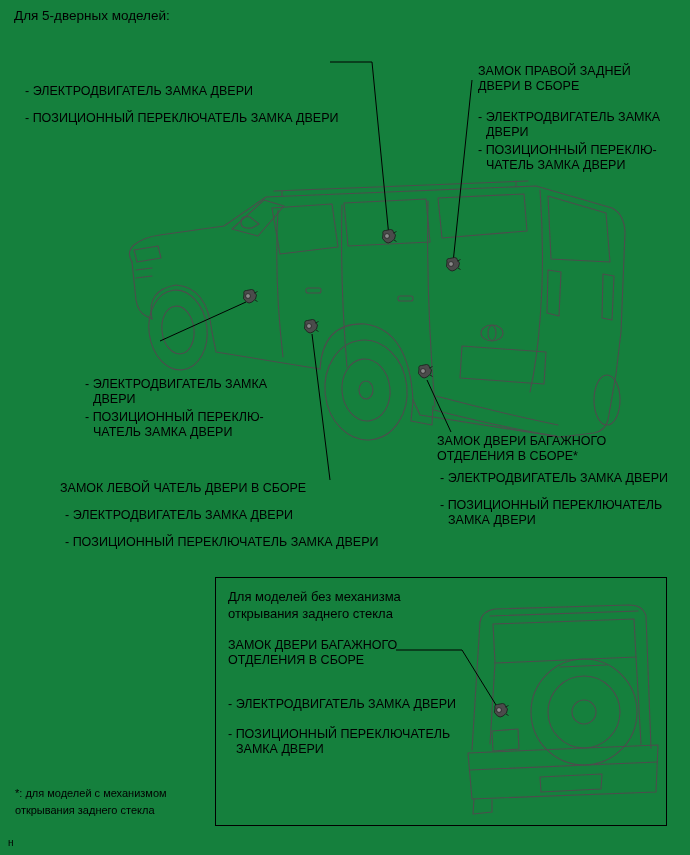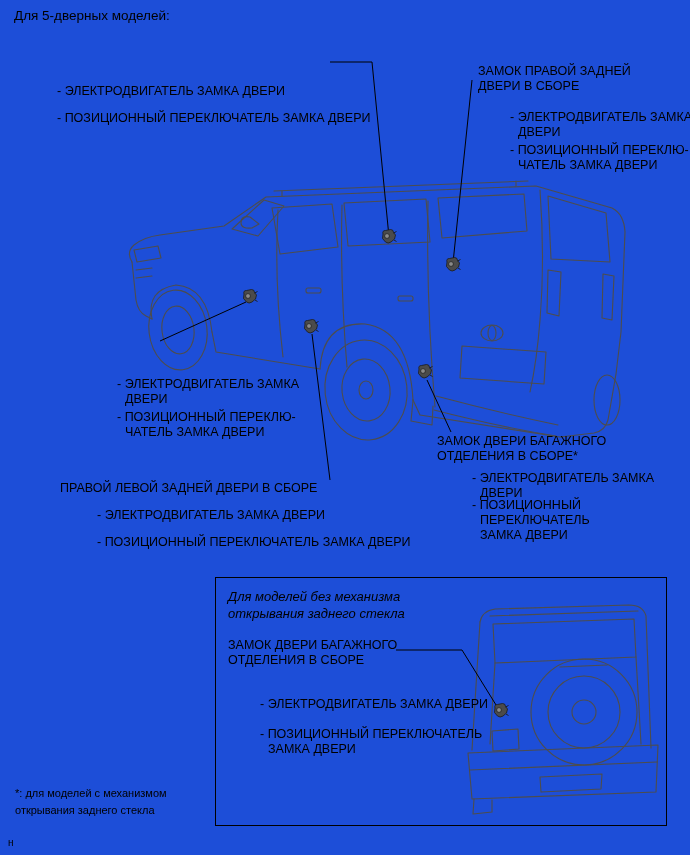--- a/index.html
+++ b/index.html
@@ -2,29 +2,29 @@
 <html><head>
 <meta charset="utf-8">
 <style>
   * { margin:0; padding:0; box-sizing:border-box; }
   html,body { background:#fff; }
   body {
     width:690px; height:855px;
     font-family:"Liberation Sans", sans-serif;
     color:#000;
   }
-  .page { position:relative; width:690px; height:855px; overflow:hidden; background:#1d4ed8; }
+  .page { position:relative; width:690px; height:855px; overflow:hidden; background:#15803d; }
   .art { position:absolute; left:0; top:0; }
   .abs { position:absolute; }
   .heading { position:absolute; left:14px; top:8px; font-size:13.5px; }
   .c-title { font-size:12.5px; line-height:15px; white-space:pre-line; }
-  .c-item  { font-size:12.5px; line-height:15px; white-space:pre-line;margin-left:32px; }
+  .c-item  { font-size:12.5px; line-height:15px; white-space:pre-line; }
   .c-item.hang { padding-left:8px; text-indent:-8px; }
   .inset-box { position:absolute; left:215px; top:577px; width:452px; height:249px; border:1px solid #000; background:transparent; }
-  .inset-heading { font-size:13px; line-height:17px; white-space:pre-line;font-style:italic; }
+  .inset-heading { font-size:13px; line-height:17px; white-space:pre-line; }
   .footnote { position:absolute; left:15px; top:785px; font-size:11px; line-height:17px; white-space:pre-line; }
   .corner { position:absolute; left:8px; top:837px; font-size:10px; }
 </style>
 </head>
 <body>
 
 <div class="page">
 
   <svg class="art" width="690" height="855" viewBox="0 0 690 855">
     <defs>
@@ -119,21 +119,21 @@
   <div class="abs c-item hang" style="left:478px;top:110px;width:200px">- ЭЛЕКТРОДВИГАТЕЛЬ ЗАМКА
 ДВЕРИ</div>
   <div class="abs c-item hang" style="left:478px;top:143px;width:200px">- ПОЗИЦИОННЫЙ ПЕРЕКЛЮ-
 ЧАТЕЛЬ ЗАМКА ДВЕРИ</div>
 
   <div class="abs c-item hang" style="left:85px;top:377px">- ЭЛЕКТРОДВИГАТЕЛЬ ЗАМКА
 ДВЕРИ</div>
   <div class="abs c-item hang" style="left:85px;top:410px">- ПОЗИЦИОННЫЙ ПЕРЕКЛЮ-
 ЧАТЕЛЬ ЗАМКА ДВЕРИ</div>
 
-  <div class="abs c-title" style="left:60px;top:481px">ПРАВОЙ ЛЕВОЙ ЗАДНЕЙ ДВЕРИ В СБОРЕ</div>
+  <div class="abs c-title" style="left:60px;top:481px">ЗАМОК ЛЕВОЙ ЧАТЕЛЬ ДВЕРИ В СБОРЕ</div>
   <div class="abs c-item hang" style="left:65px;top:508px">- ЭЛЕКТРОДВИГАТЕЛЬ ЗАМКА ДВЕРИ</div>
   <div class="abs c-item hang" style="left:65px;top:535px">- ПОЗИЦИОННЫЙ ПЕРЕКЛЮЧАТЕЛЬ ЗАМКА ДВЕРИ</div>
 
   <div class="abs c-title" style="left:437px;top:434px">ЗАМОК ДВЕРИ БАГАЖНОГО
 ОТДЕЛЕНИЯ В СБОРЕ*</div>
   <div class="abs c-item hang" style="left:440px;top:471px">- ЭЛЕКТРОДВИГАТЕЛЬ ЗАМКА ДВЕРИ</div>
   <div class="abs c-item hang" style="left:440px;top:498px">- ПОЗИЦИОННЫЙ ПЕРЕКЛЮЧАТЕЛЬ
 ЗАМКА ДВЕРИ</div>
 
   <div class="inset-box"></div>

